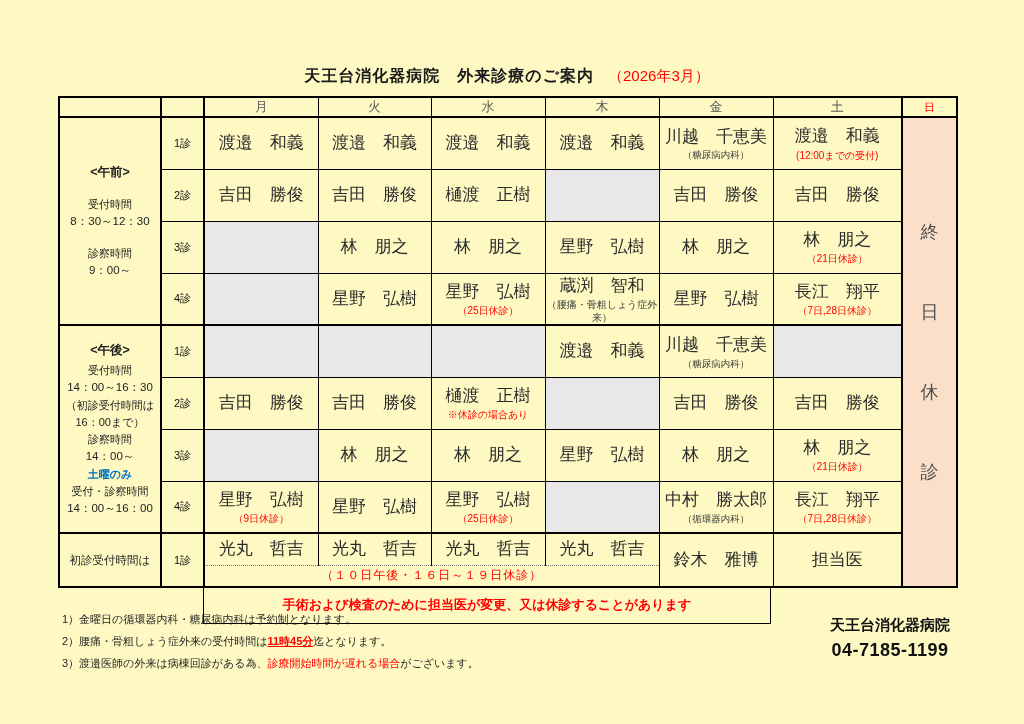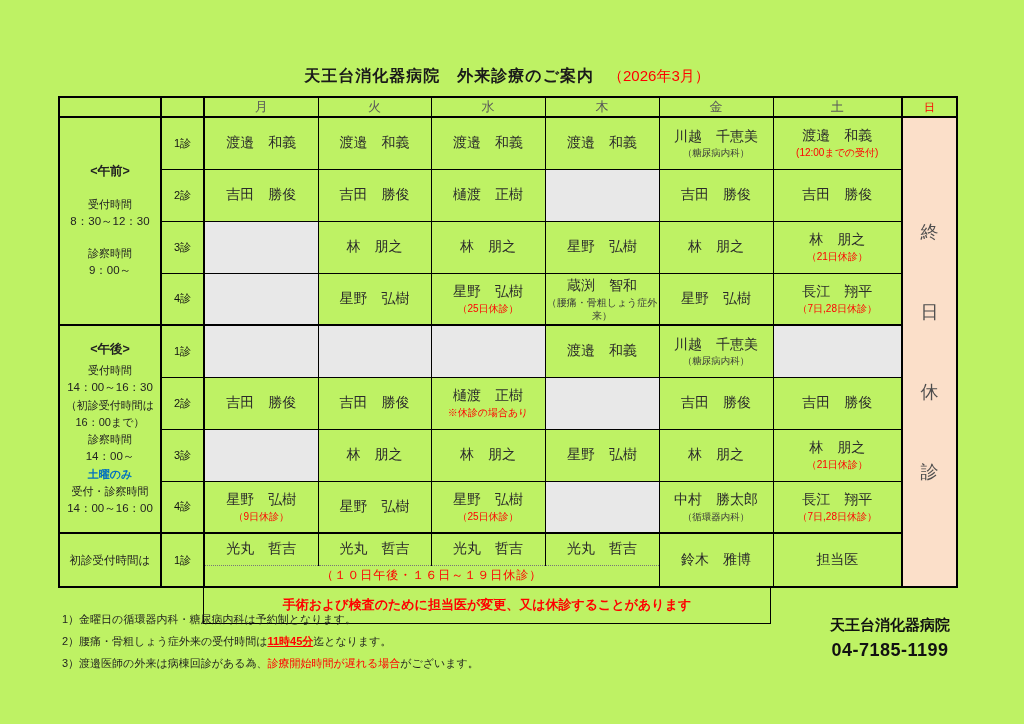--- a/index.html
+++ b/index.html
@@ -1,17 +1,17 @@
 <!DOCTYPE html>
 <html><head>
 <meta charset="utf-8">
 <style>
   * { margin:0; padding:0; box-sizing:border-box; }
   body { font-family:"Liberation Sans", sans-serif; background:#ffffff; }
-  .page { position:relative; width:1024px; height:724px; background:#bef264; overflow:hidden; }
+  .page { position:relative; width:1024px; height:724px; background:#fef9c3; overflow:hidden; }
 
   
   .title { position:absolute; top:66px; left:58px; width:898px; text-align:center; white-space:nowrap; }
   .title .main { font-size:16px; font-weight:bold; color:#1a1a1a; letter-spacing:1px; }
   .title .period { font-size:15px; color:#ff0000; margin-left:14px; }
 
   
   table.sched { position:absolute; left:58px; top:96px; border-collapse:collapse; table-layout:fixed; }
   table.sched td { border:1px solid #000; text-align:center; vertical-align:middle; padding:0; overflow:hidden; }
 
@@ -29,21 +29,21 @@
 
   tr.hdr  { height:19px; }
   tr.row  { height:52px; }
   tr.endo { height:32px; }
   tr.sub  { height:22px; }
 
   .dayhead { font-size:13px; color:#595959; }
   .sunhead { font-size:11px; color:#ff0000; }
   .slot { font-size:11px; color:#111; }
 
-  .nm   { font-size:14px; color:#2b2b2b; line-height:1.45;font-family:Liberation Mono, monospace; }
+  .nm   { font-size:17px; color:#2b2b2b; line-height:1.45; }
   .dept { font-size:9.5px; color:#3a3a3a; line-height:1.3; }
   .dept.tiny { font-size:10px; }
   .warn { font-size:10px; color:#ff0000; line-height:1.4; }
 
   td.gray { background:#e8e8e8; }
   td.sun  { background:#fbdfc9; }
 
   .sun-wrap { display:flex; flex-direction:column; align-items:center; justify-content:center; gap:56px; height:100%; }
   .sun-wrap span { font-size:18px; color:#4d4d4d; }
 

